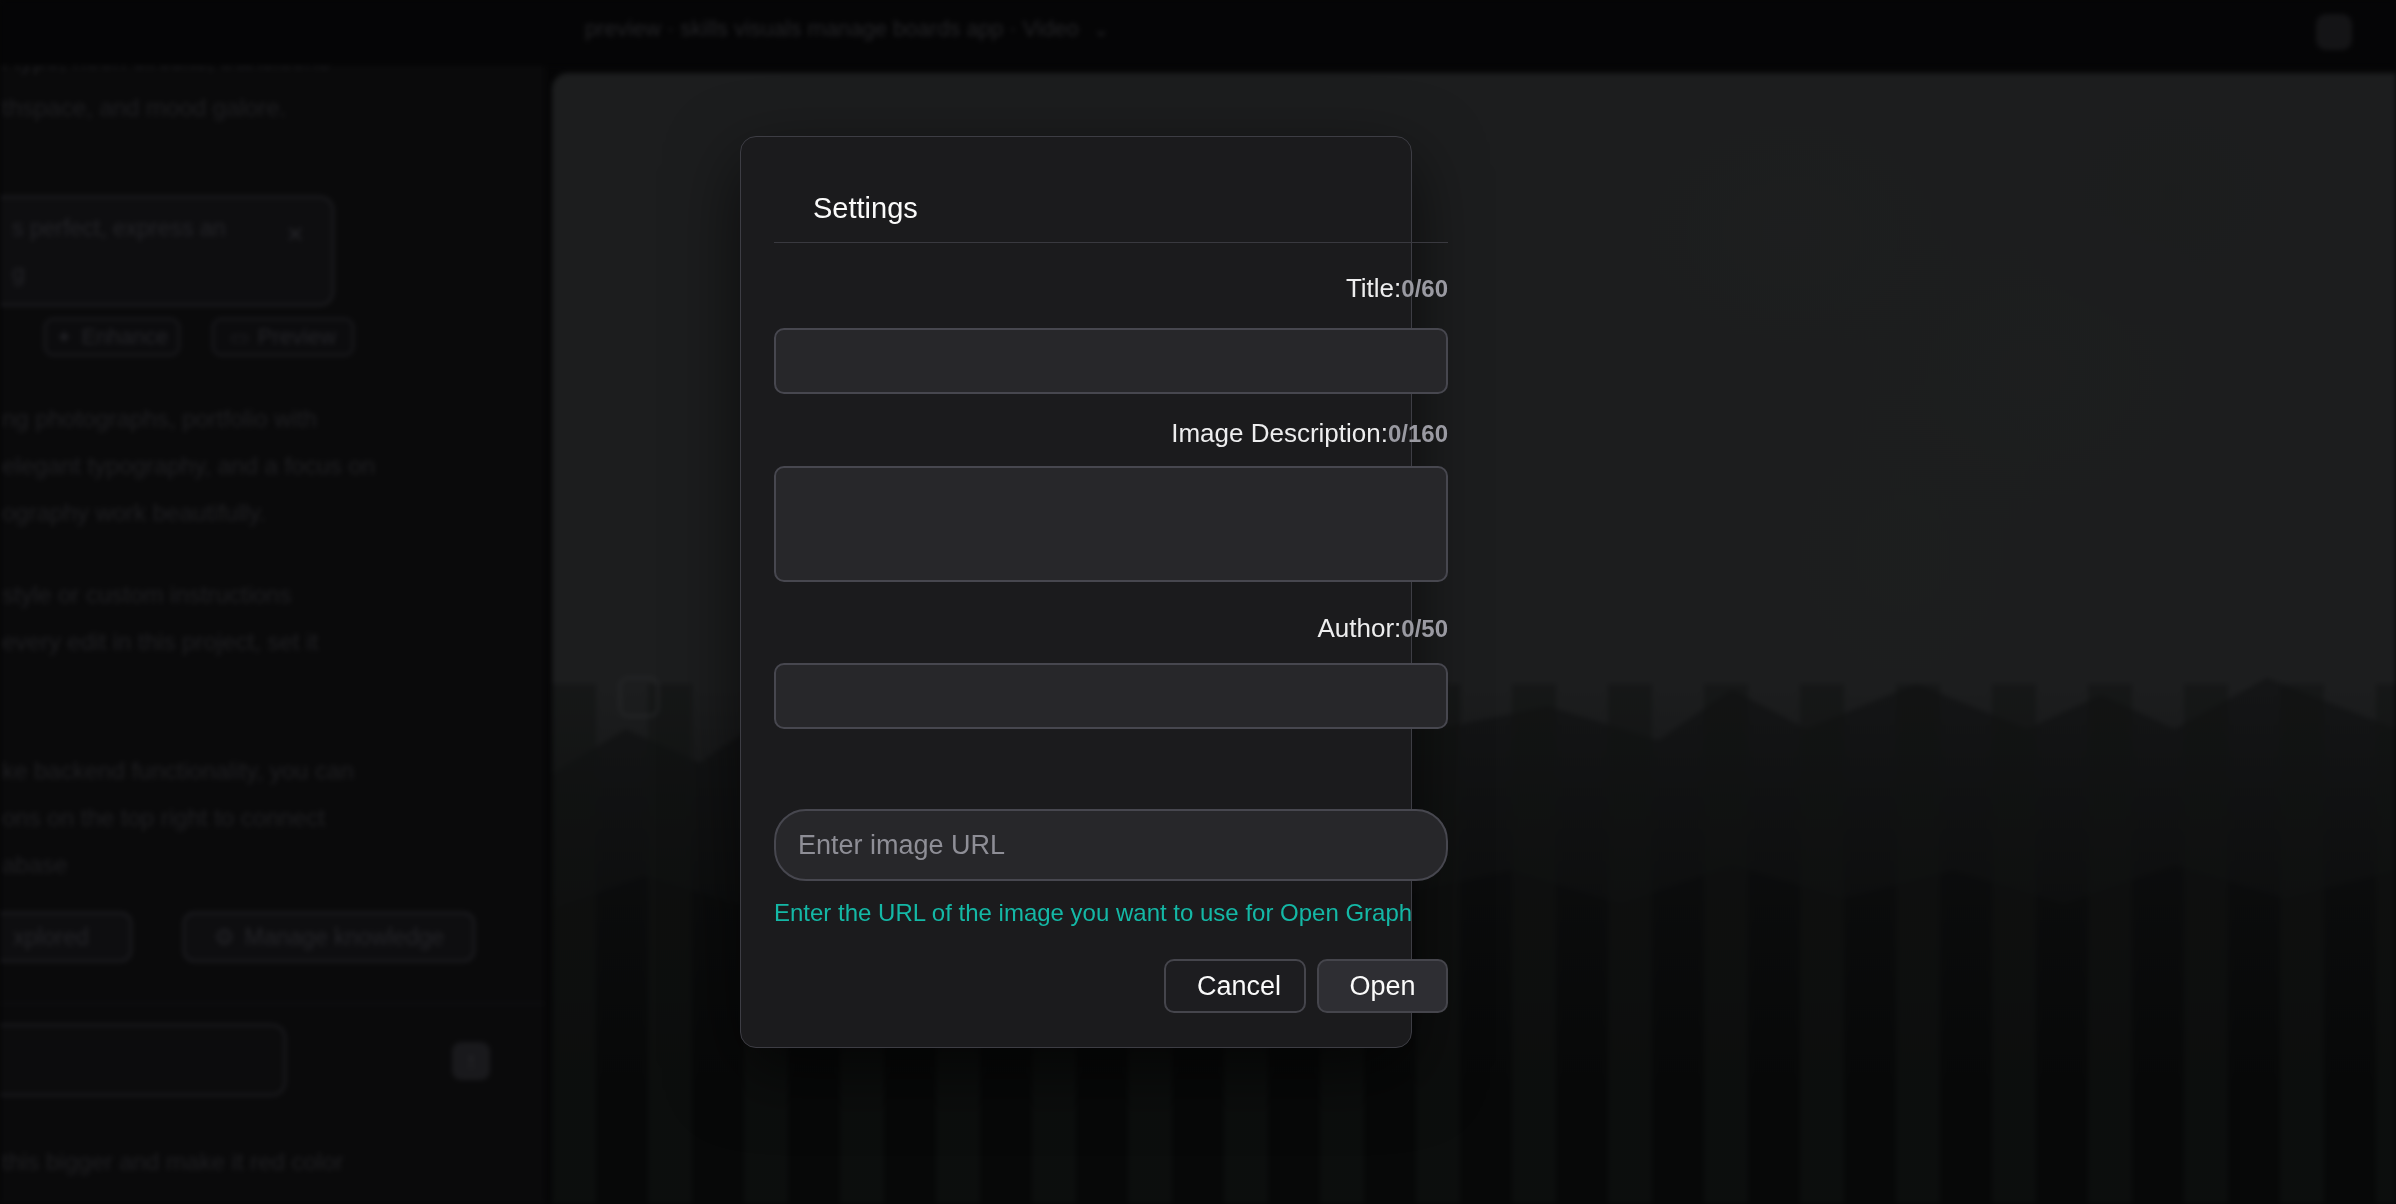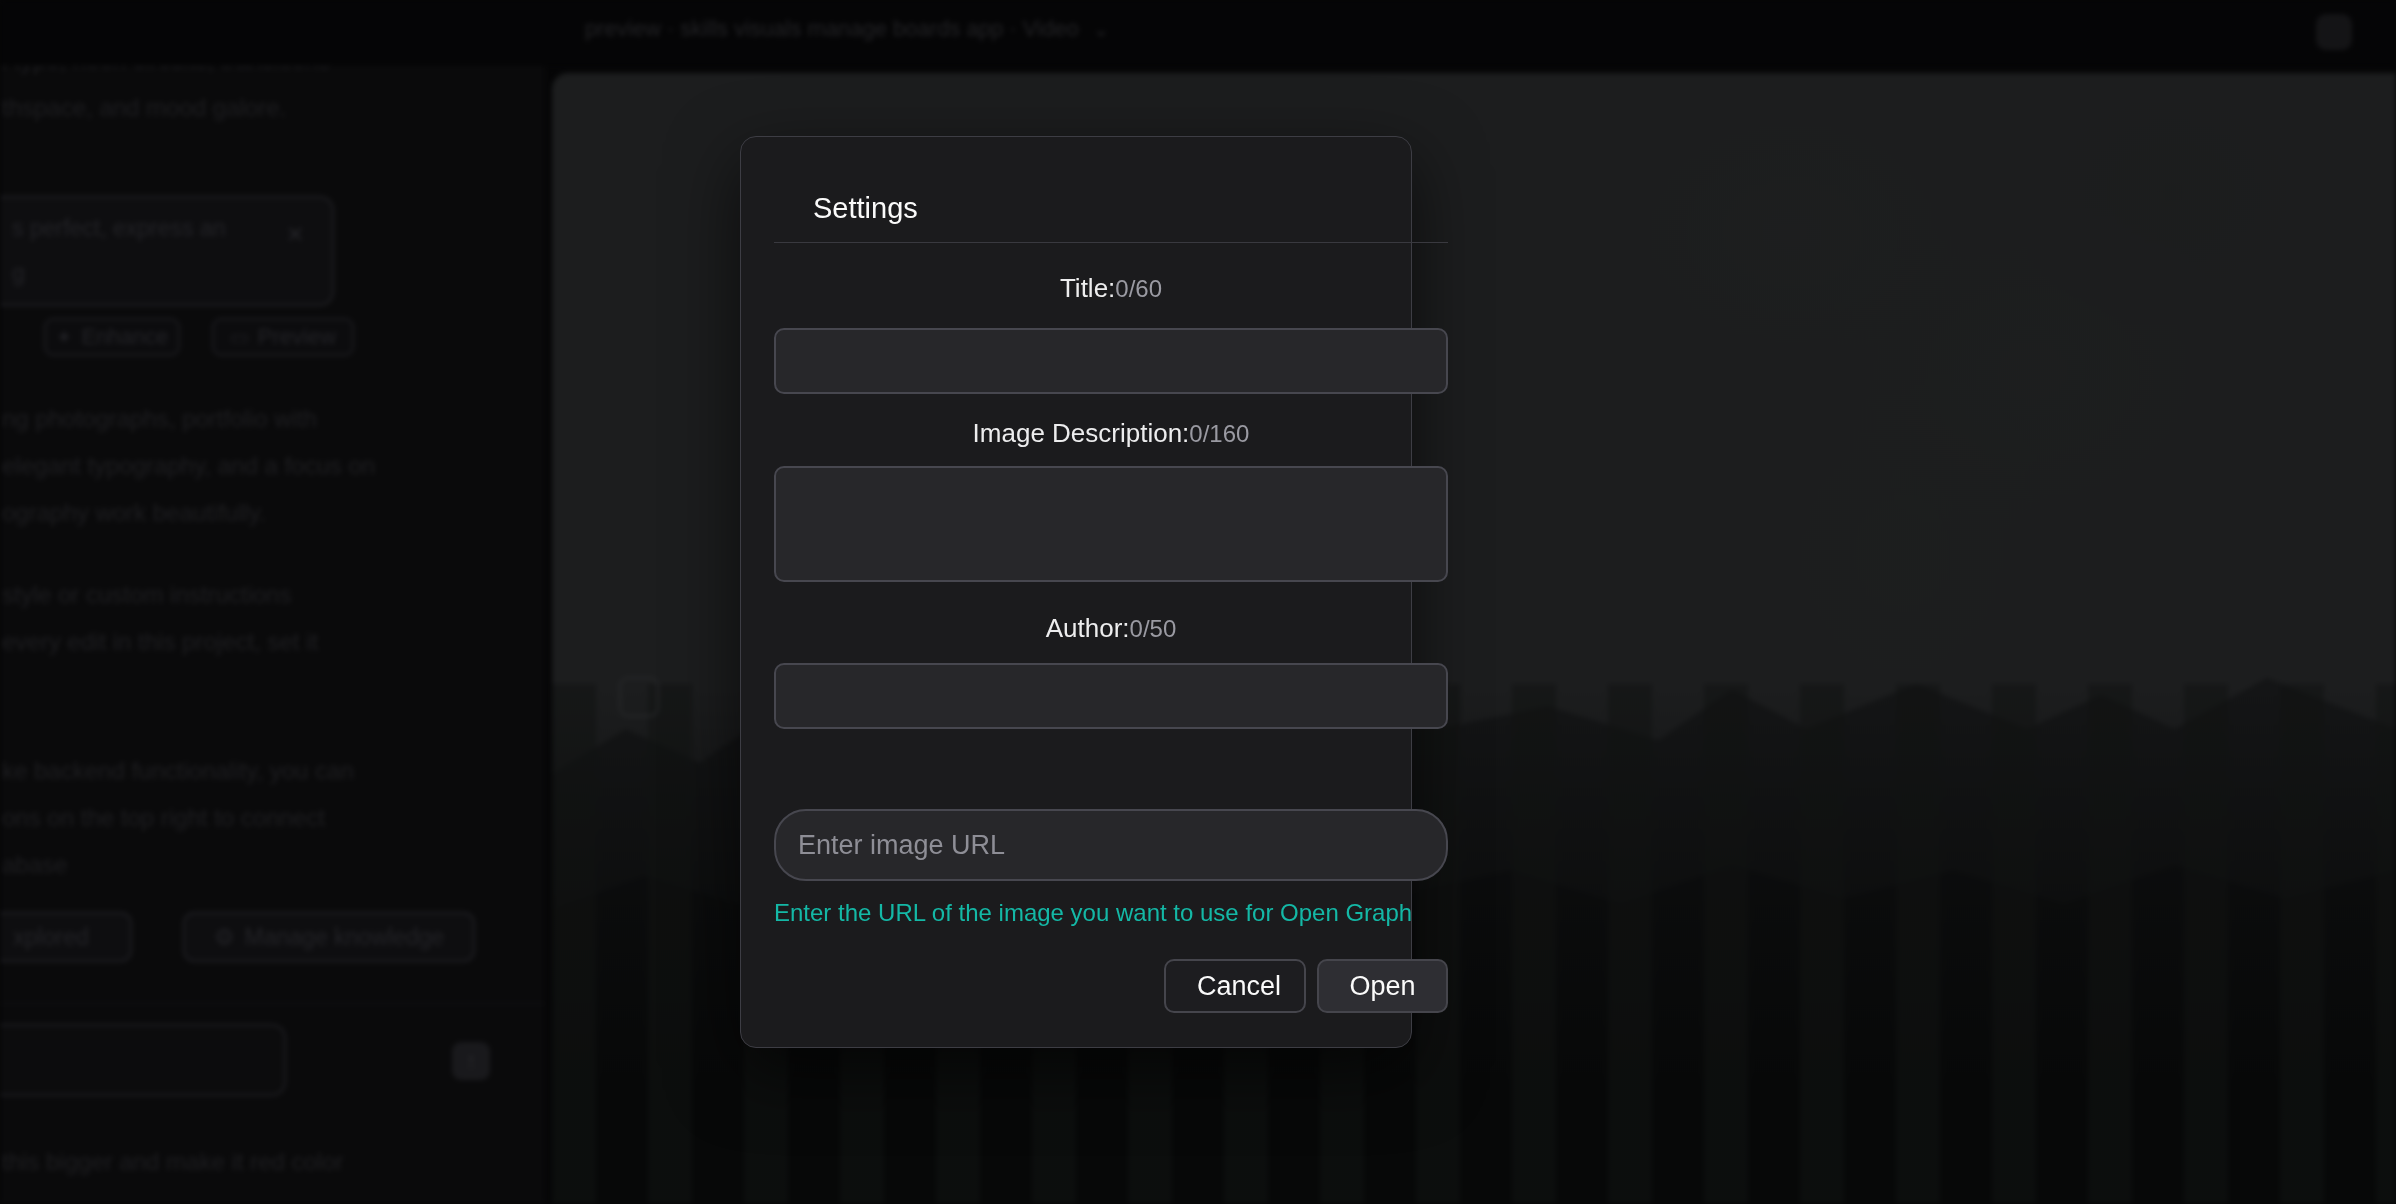--- a/index.html
+++ b/index.html
@@ -51,23 +51,23 @@
       repeating-linear-gradient(90deg, rgba(16,18,17,.55) 0 44px, rgba(9,10,10,0) 44px 96px),
       linear-gradient(180deg, rgba(7,8,8,0) 0%, #070808 78%);
   }
   .ghost-square { position:absolute; left:67px; top:604px; width:40px; height:40px; border:2px solid #27282a; border-radius:9px; }
 
   
   .modal { position:absolute; left:740px; top:136px; width:672px; height:912px; background:#1b1b1d;
            border:1px solid #3d3d44; border-radius:16px; box-shadow:0 24px 70px rgba(0,0,0,.6); z-index:10; }
   .m-divider { position:absolute; left:33px; top:105px; width:674px; height:1px; background:#39393f; }
   .m-title2 { position:absolute; left:72px; top:55px; font-size:29px; font-weight:500; color:#fafafa; }
-  .label-row { position:absolute; left:33px; width:674px; display:flex; justify-content:center; align-items:baseline; }
+  .label-row { position:absolute; left:33px; width:674px; display:flex; justify-content:flex-end; align-items:baseline; }
   .label-row .lab { font-size:26px; color:#ededee; }
-  .label-row .cnt { font-size:24px; color:#9a9aa2; }
+  .label-row .cnt { font-size:24px; color:#9a9aa2;font-weight:bold; }
   .m-input, .m-textarea { position:absolute; left:33px; width:674px; background:#27272a; border:2px solid #47474f;
       border-radius:10px; color:#e8e8ea; font-size:27px; font-family:"Liberation Sans", sans-serif; padding:0 22px; outline:none; }
   .m-textarea { resize:none; padding-top:14px; }
   .m-input::placeholder, .m-textarea::placeholder { color:#8e8e96; }
   .resize-handle { position:absolute; left:687px; top:563px; width:16px; height:16px; pointer-events:none; }
   .helper { position:absolute; left:33px; top:762px; width:674px; font-size:24px; color:#14b8a6; }
   .btn { position:absolute; top:822px; height:54px; border-radius:10px; border:2px solid #45454c;
          font-size:27px; color:#fafafa; font-family:"Liberation Sans", sans-serif; display:flex; align-items:center; justify-content:center; cursor:pointer; }
   .btn-cancel { left:423px; width:142px; background:#1d1d20;padding-left:8px; }
   .btn-apply  { left:576px; width:131px; background:#2e2e33; }

